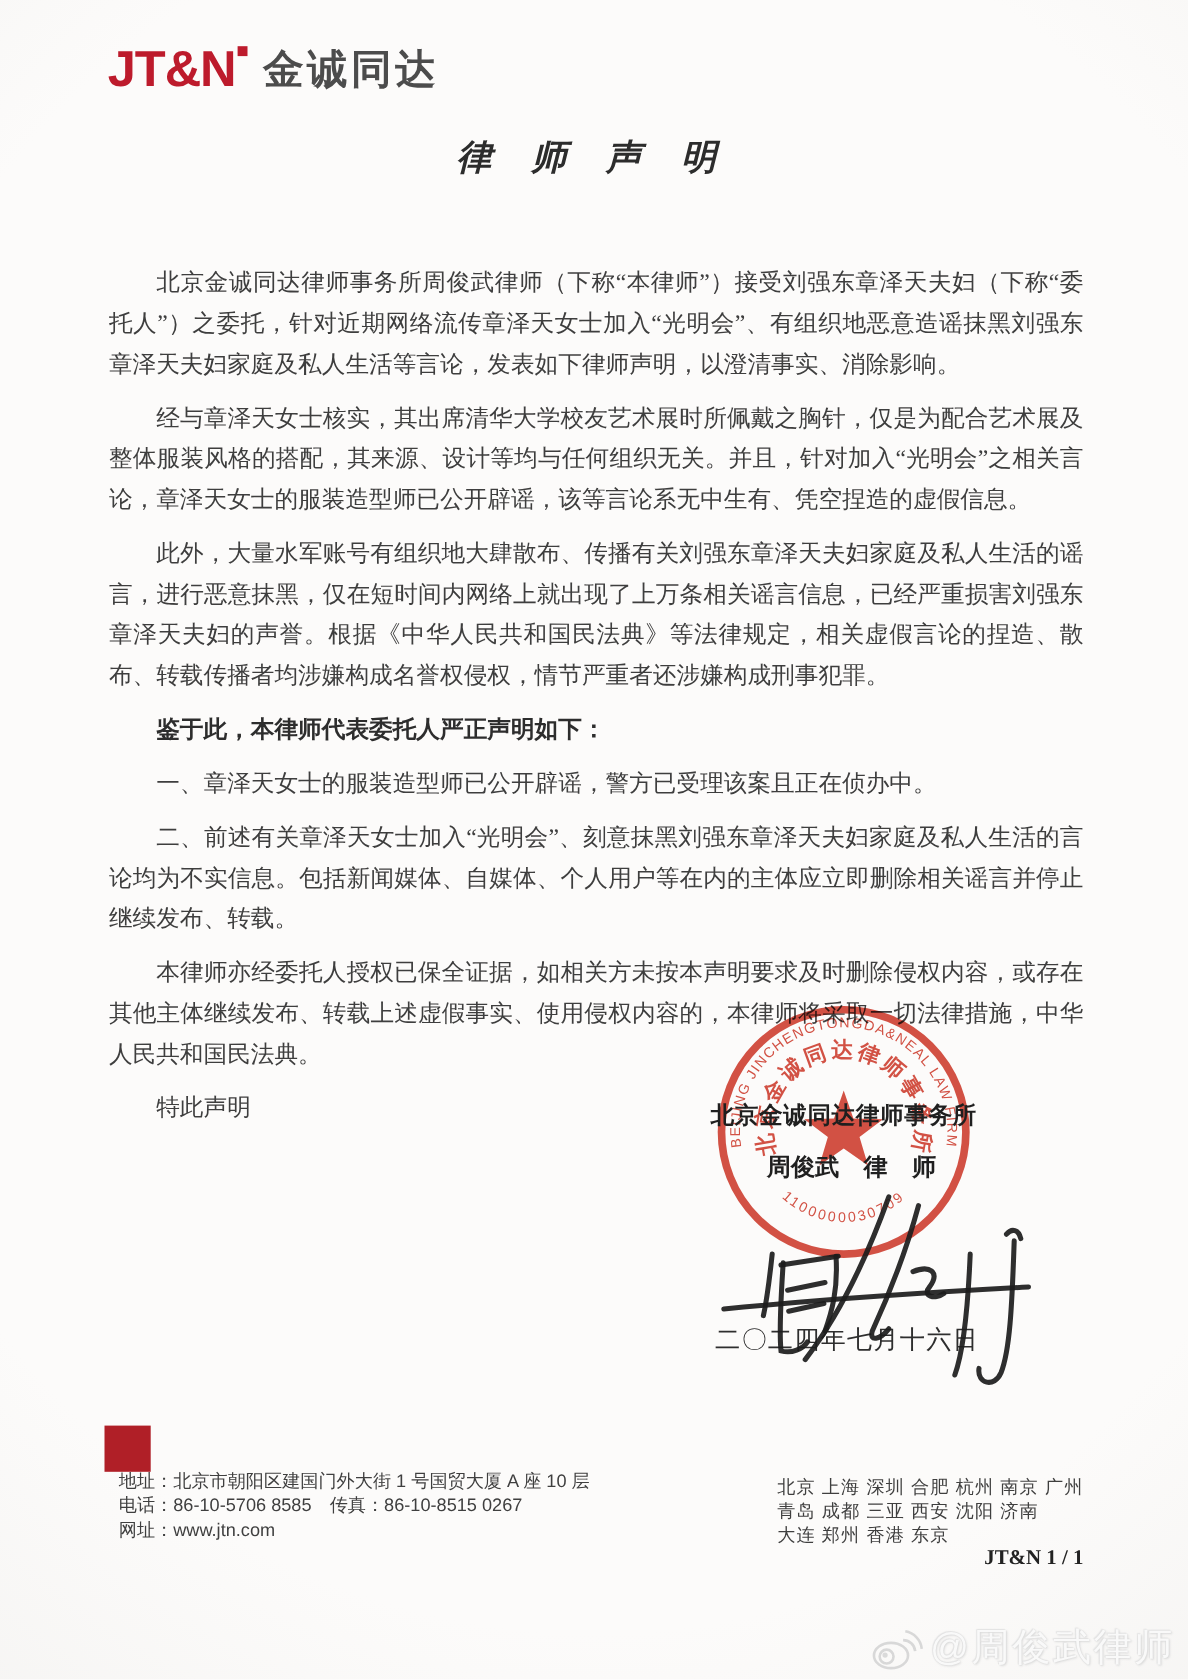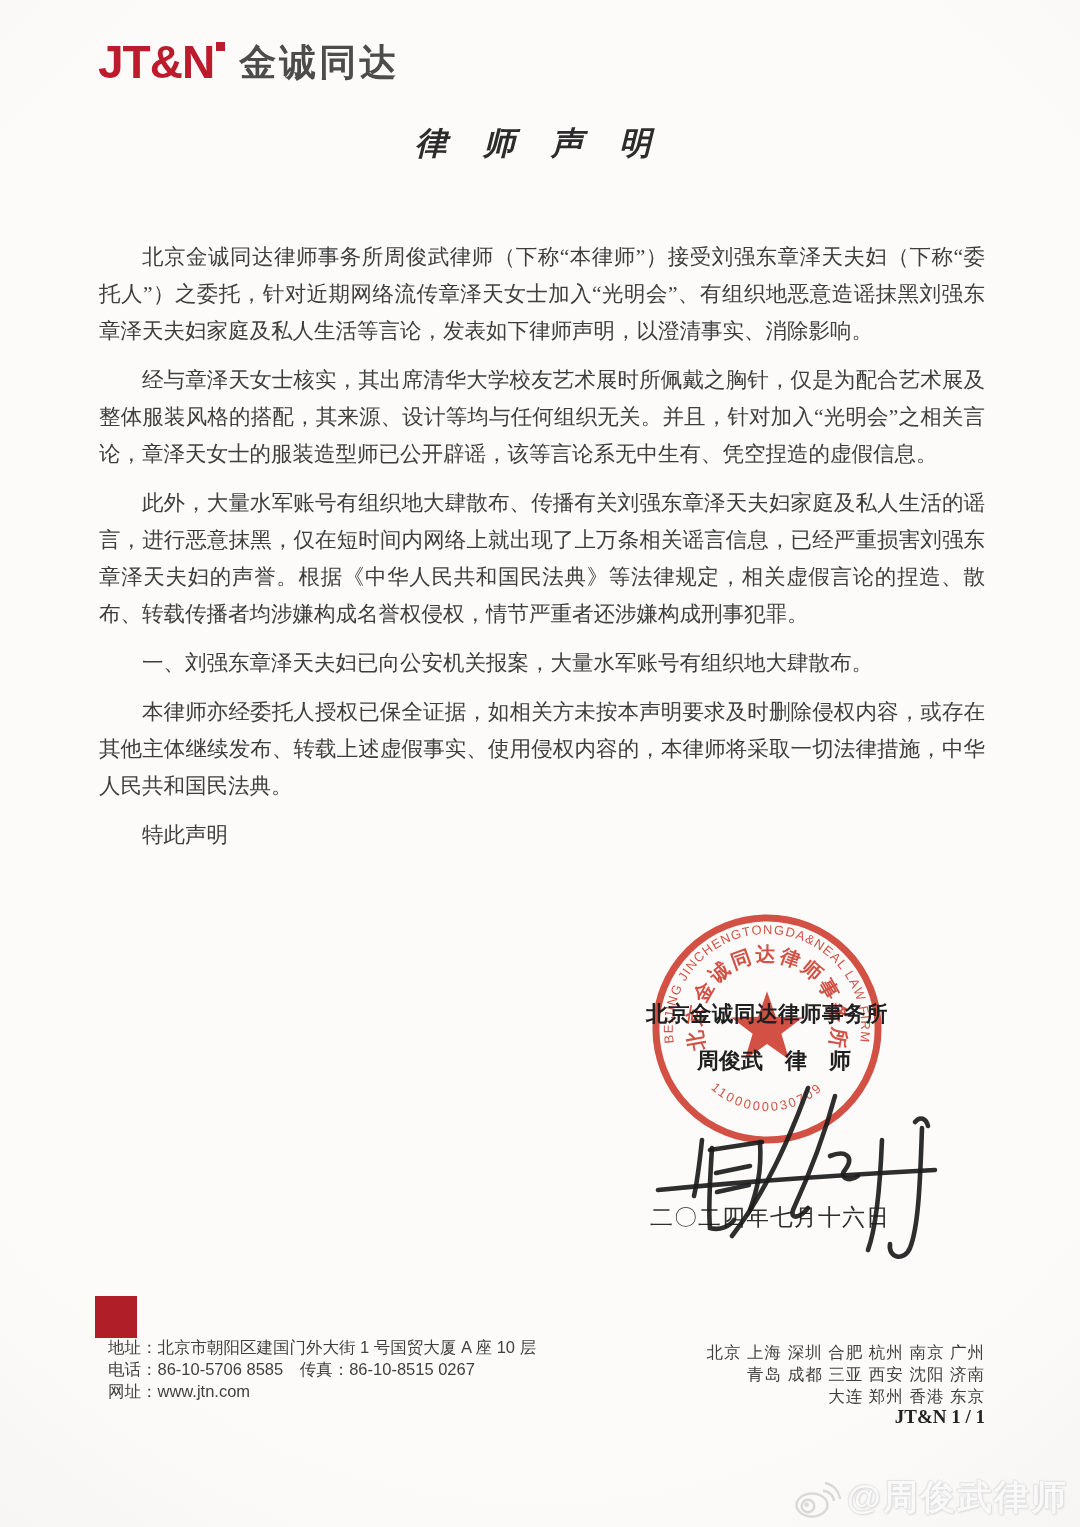--- a/index.html
+++ b/index.html
@@ -42,29 +42,29 @@
   .signoff-date{position:absolute;left:650px;top:1202px;font-size:23px;color:#2e2e2e;
                 letter-spacing:1px;z-index:3;}
   .signature{position:absolute;left:630px;top:1078px;width:330px;height:186px;z-index:4;}
   .signature path{fill:none;stroke:#1c1c1c;stroke-width:4.6;stroke-linecap:round;opacity:.92;}
 
   
   .footer-square{position:absolute;left:95px;top:1296px;width:42px;height:42px;background:#b01f27;}
   .footer-left{position:absolute;left:108px;top:1336px;
                font-family:"Liberation Sans","DejaVu Sans",sans-serif;
                font-size:16.5px;line-height:22px;color:#3f3f3f;}
-  .footer-cities{position:absolute;right:95px;top:1341px;text-align:right;
+  .footer-cities{position:absolute;right:95px;top:1341px;text-align:left;
                font-family:"Liberation Sans","DejaVu Sans",sans-serif;
                font-size:16.5px;line-height:22px;color:#3f3f3f;letter-spacing:1px;}
   .footer-marker{position:absolute;right:95px;top:1406px;font-size:19px;font-weight:700;color:#222;}
 
   
   .watermark{position:absolute;right:12px;bottom:6px;display:flex;align-items:center;gap:6px;
              font-family:"Liberation Sans","DejaVu Sans",sans-serif;}
-  .watermark-text{font-size:35px;font-weight:700;letter-spacing:2px;
+  .watermark-text{font-size:35px;font-weight:400;letter-spacing:2px;
                   color:rgba(252,252,252,.92);
                   text-shadow:0 0 1px #d2d2d2, 1px 1px 2px #dadada, -1px -1px 1px #e6e6e6;}
   .weibo{opacity:.95;}
   .weibo path,.weibo circle,.weibo ellipse{fill:none;stroke:#d7d7d7;stroke-width:2.4;}
   .weibo .dot{fill:#d9d9d9;stroke:none;}
 </style>
 </head>
 <body>
 
 <div class="page">
@@ -74,21 +74,23 @@
     <span class="logo-sup"></span>
     <span class="logo-cn">金诚同达</span>
   </div>
 
   <div class="doc-title">律 师 声 明</div>
 
   <div class="content">
     <p>北京金诚同达律师事务所周俊武律师（下称“本律师”）接受刘强东章泽天夫妇（下称“委托人”）之委托，针对近期网络流传章泽天女士加入“光明会”、有组织地恶意造谣抹黑刘强东章泽天夫妇家庭及私人生活等言论，发表如下律师声明，以澄清事实、消除影响。</p>
     <p>经与章泽天女士核实，其出席清华大学校友艺术展时所佩戴之胸针，仅是为配合艺术展及整体服装风格的搭配，其来源、设计等均与任何组织无关。并且，针对加入“光明会”之相关言论，章泽天女士的服装造型师已公开辟谣，该等言论系无中生有、凭空捏造的虚假信息。</p>
     <p>此外，大量水军账号有组织地大肆散布、传播有关刘强东章泽天夫妇家庭及私人生活的谣言，进行恶意抹黑，仅在短时间内网络上就出现了上万条相关谣言信息，已经严重损害刘强东章泽天夫妇的声誉。根据《中华人民共和国民法典》等法律规定，相关虚假言论的捏造、散布、转载传播者均涉嫌构成名誉权侵权，情节严重者还涉嫌构成刑事犯罪。</p>
-    <p>一、刘强东章泽天夫妇已向公安机关报案，大量水军账号有组织地大肆散布。</p>
+    <p class="bold">鉴于此，本律师代表委托人严正声明如下：</p>
+    <p>一、章泽天女士的服装造型师已公开辟谣，警方已受理该案且正在侦办中。</p>
+    <p>二、前述有关章泽天女士加入“光明会”、刻意抹黑刘强东章泽天夫妇家庭及私人生活的言论均为不实信息。包括新闻媒体、自媒体、个人用户等在内的主体应立即删除相关谣言并停止继续发布、转载。</p>
     <p>本律师亦经委托人授权已保全证据，如相关方未按本声明要求及时删除侵权内容，或存在其他主体继续发布、转载上述虚假事实、使用侵权内容的，本律师将采取一切法律措施，中华人民共和国民法典。</p>
     <p>特此声明</p>
   </div>
 
   <svg class="seal" viewBox="0 0 240 240" aria-hidden="true">
     <defs>
       <path id="ringPath" d="M 32,155 A 95,95 0 1 1 208,155"></path>
       <path id="cnPath" d="M 60,145 A 66,66 0 1 1 180,145"></path>
       <path id="numPath" d="M 42,148 A 83,83 0 0 0 198,148"></path>
     </defs>

